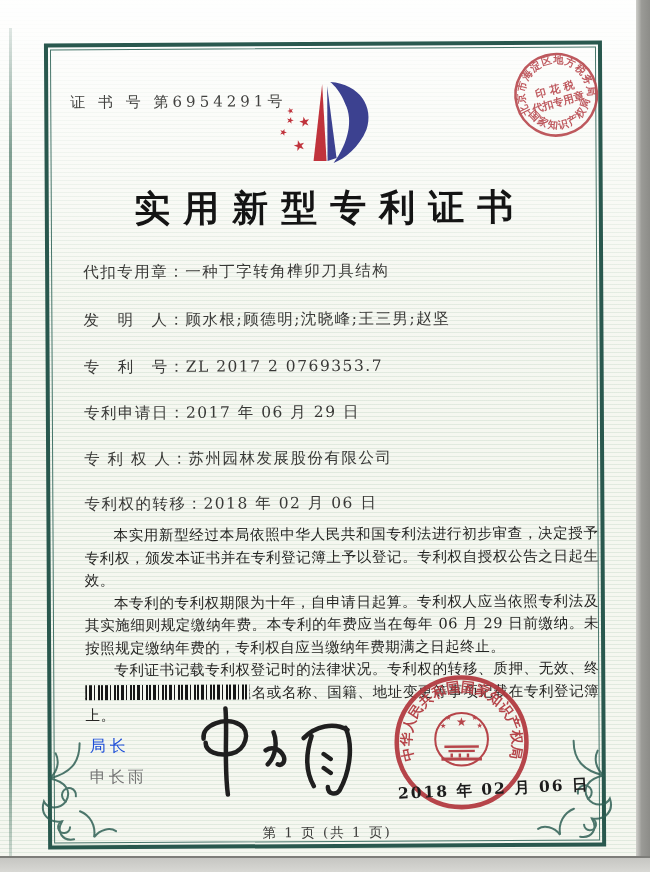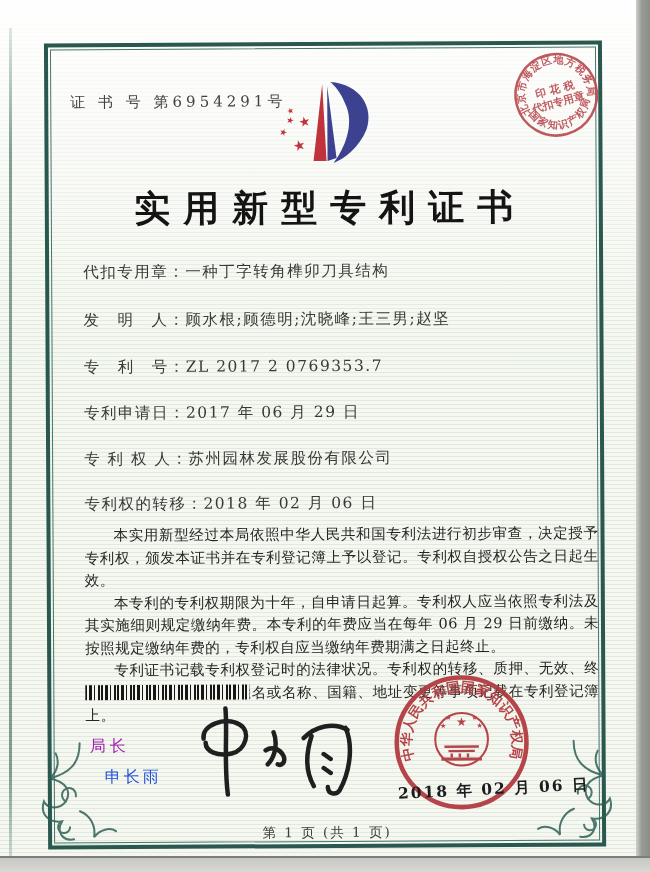--- a/index.html
+++ b/index.html
@@ -21,24 +21,24 @@
   
   .cert-no{position:absolute;left:72px;top:92px;font-size:15px;letter-spacing:4px;color:#41413f;}
   .title{position:absolute;left:0;right:0;top:184px;text-align:center;font-size:36px;font-weight:bold;
          letter-spacing:13px;padding-left:13px;color:#141414;}
   .field-row{position:absolute;left:84px;font-size:15.5px;letter-spacing:1.5px;color:#383836;font-weight:500;white-space:nowrap;}
   .body-text{position:absolute;left:84px;top:523px;width:514px;font-size:14.5px;line-height:22.5px;
              color:#262624;text-align:justify;letter-spacing:.5px;}
   .body-text p{margin:0;text-indent:2em;}
   .barcode{position:absolute;left:84px;top:684px;width:164px;height:15px;
            background:repeating-linear-gradient(90deg,#161616 0 2px,#f4f6ef 2px 4px,#161616 4px 7px,#f4f6ef 7px 9px,#161616 9px 10px,#f4f6ef 10px 13px,#161616 13px 15px,#f4f6ef 15px 16px);}
-  .sig-title{position:absolute;left:88px;top:735px;font-size:16px;letter-spacing:4px;color:#a21caf;
+  .sig-title{position:absolute;left:88px;top:735px;font-size:16px;letter-spacing:4px;color:#1d4ed8;
              font-family:"DejaVu Sans","Liberation Sans",sans-serif;}
-  .sig-name{position:absolute;left:88px;top:766px;font-size:16px;letter-spacing:3px;color:#1d4ed8;
-             font-family:"DejaVu Sans","Liberation Sans",sans-serif;margin-left:15px;}
+  .sig-name{position:absolute;left:88px;top:766px;font-size:16px;letter-spacing:3px;color:#737373;
+             font-family:"DejaVu Sans","Liberation Sans",sans-serif;}
   .signature-svg{position:absolute;left:190px;top:702px;}
   .tax-stamp{position:absolute;left:502px;top:40px;transform:rotate(-15deg);opacity:.9;}
   .office-seal{position:absolute;left:384px;top:667px;opacity:.93;}
   .seal-date{position:absolute;left:396px;top:780px;font-size:15.5px;font-weight:600;letter-spacing:2px;
              color:#1c1c1c;transform:rotate(-2.5deg);white-space:nowrap;}
   .footer{position:absolute;left:0;right:0;top:824px;text-align:center;font-size:13.5px;letter-spacing:2px;color:#3c3c3a;}
   
   .edge-right{position:absolute;right:0;top:0;width:14px;height:872px;
               background:linear-gradient(90deg,#cfcfcb,#9a9a96 40%,#8c8c88);z-index:9;}
   .edge-bottom{position:absolute;left:0;top:856px;width:650px;height:16px;

